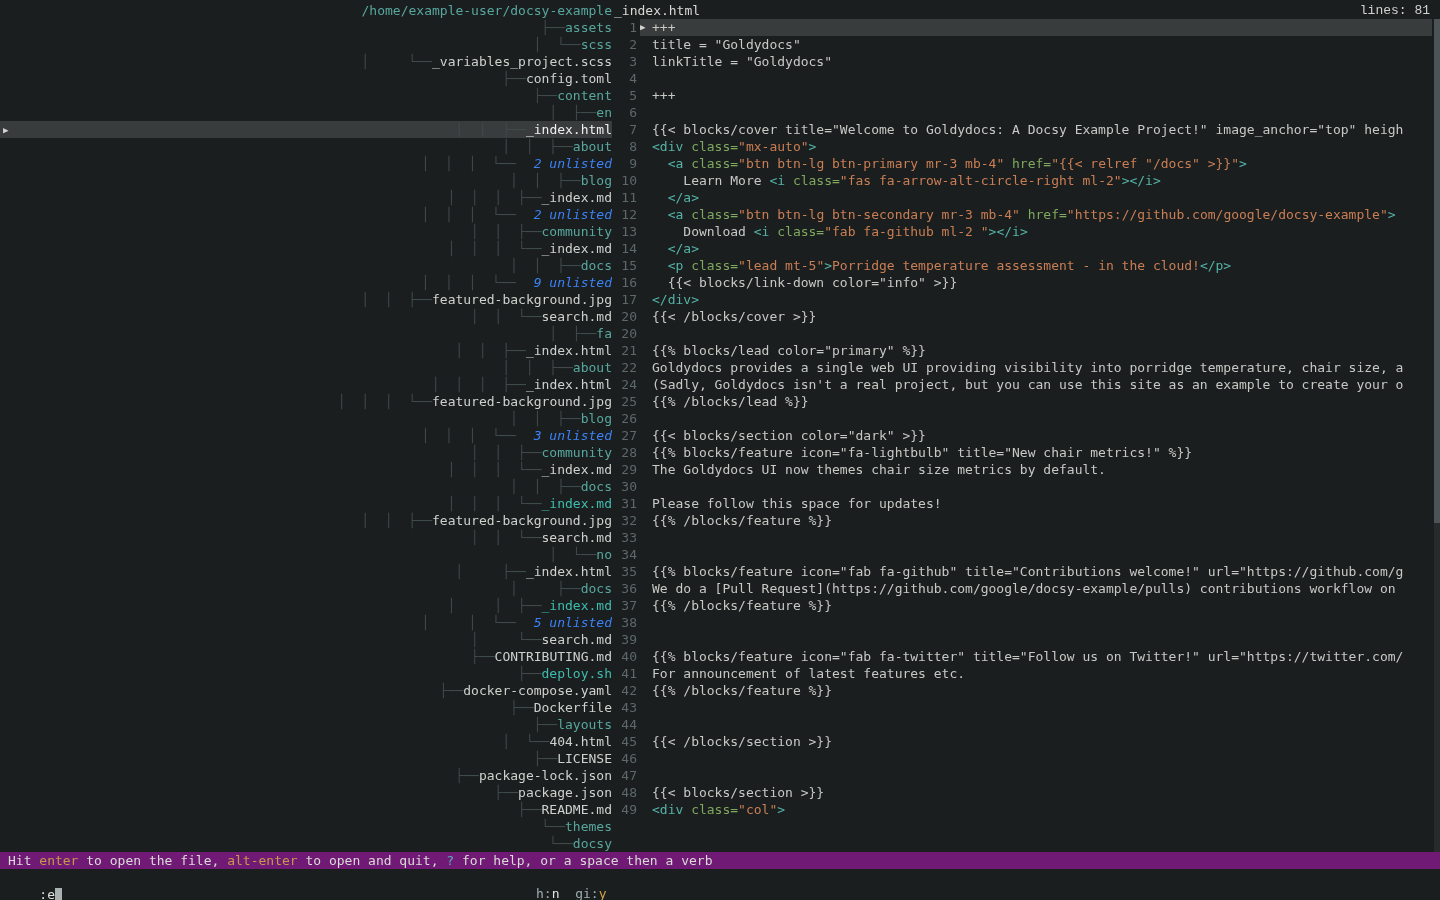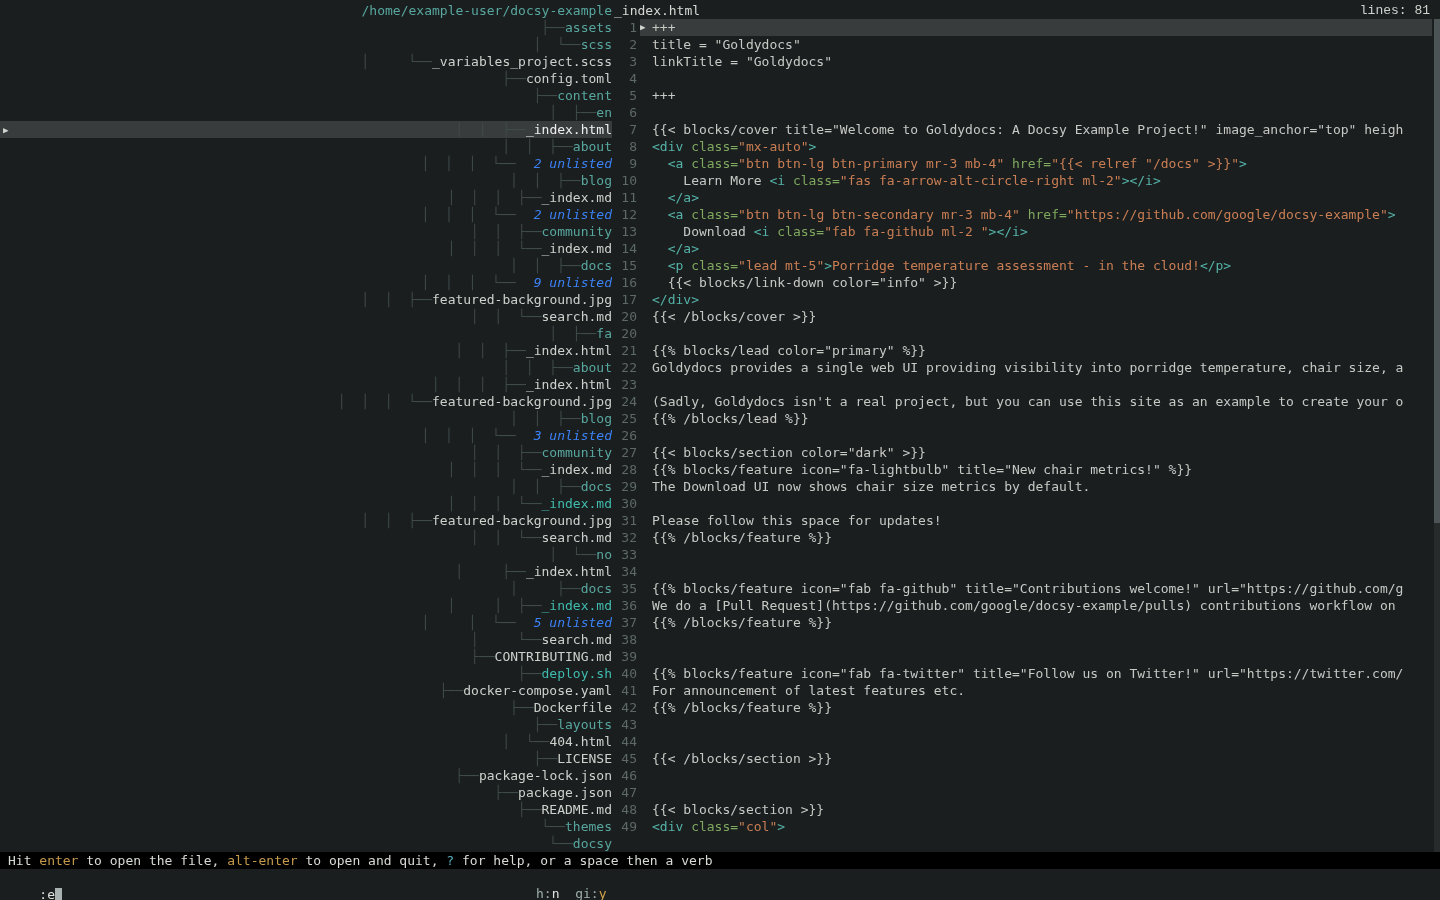--- a/index.html
+++ b/index.html
@@ -37,21 +37,21 @@
   .cline.sel .ct { background:#393c3d; padding-left:0; }
   .mark { display:inline-block; width:12px; font-size:9px; color:#d2d5d0; vertical-align:top; }
   .c-p { color:#c6c9c4; }
   .c-t { color:#54b3a8; }
   .c-a { color:#7fa95f; }
   .c-s { color:#c97e54; }
   .scrollbar { position:absolute; right:0; top:19px; width:6px; height:833px; background:#272b2c; }
   .scroll-thumb { position:absolute; top:0; left:0; width:6px; height:60.5%; background:#4d5455; }
 
   
-  .hint-bar { height:17px; flex:none; background:#000000; padding-left:8px; white-space:pre; color:#d8dbd6; }
+  .hint-bar { height:17px; flex:none; background:#701a75; padding-left:8px; white-space:pre; color:#d8dbd6; }
   .k-key { color:#c59a4b; }
   .k-help { color:#58b0bd; }
   .input-row { height:17px; flex:none; padding-left:8px; position:relative; white-space:pre; }
   .prompt-text { color:#dfe2dd; }
   .cursor { display:inline-block; width:7px; height:13px; background:#a9b2b1; vertical-align:-2px; }
   .flags { position:absolute; left:536px; top:16px; white-space:pre; }
   .f-label { color:#9fb0af; }
   .f-n { color:#e0e2df; }
   .f-y { color:#d2a348; }
 </style>
@@ -136,27 +136,26 @@
           <div class="cline"><span class="ln">12</span><span class="ct"><span class="c-p">  </span><span class="c-t">&lt;a</span><span class="c-a"> class=</span><span class="c-s">"btn btn-lg btn-secondary mr-3 mb-4"</span><span class="c-a"> href=</span><span class="c-s">"https://github.com/google/docsy-example"</span><span class="c-t">&gt;</span></span></div>
           <div class="cline"><span class="ln">13</span><span class="ct"><span class="c-p">    Download </span><span class="c-t">&lt;i</span><span class="c-a"> class=</span><span class="c-s">"fab fa-github ml-2 "</span><span class="c-t">&gt;&lt;/i&gt;</span></span></div>
           <div class="cline"><span class="ln">14</span><span class="ct"><span class="c-p">  </span><span class="c-t">&lt;/a&gt;</span></span></div>
           <div class="cline"><span class="ln">15</span><span class="ct"><span class="c-p">  </span><span class="c-t">&lt;p</span><span class="c-a"> class=</span><span class="c-s">"lead mt-5"</span><span class="c-t">&gt;</span><span class="c-s">Porridge temperature assessment - in the cloud!</span><span class="c-t">&lt;/p&gt;</span></span></div>
           <div class="cline"><span class="ln">16</span><span class="ct"><span class="c-p">  {{&lt; blocks/link-down color="info" &gt;}}</span></span></div>
           <div class="cline"><span class="ln">17</span><span class="ct"><span class="c-t">&lt;/div&gt;</span></span></div>
           <div class="cline"><span class="ln">20</span><span class="ct"><span class="c-p">{{&lt; /blocks/cover &gt;}}</span></span></div>
           <div class="cline"><span class="ln">20</span><span class="ct"></span></div>
           <div class="cline"><span class="ln">21</span><span class="ct"><span class="c-p">{{% blocks/lead color="primary" %}}</span></span></div>
           <div class="cline"><span class="ln">22</span><span class="ct"><span class="c-p">Goldydocs provides a single web UI providing visibility into porridge temperature, chair size, a</span></span></div>
-          <div class="cline"><span class="ln">23</span><span class="ct"></span></div>
           <div class="cline"><span class="ln">24</span><span class="ct"><span class="c-p">(Sadly, Goldydocs isn't a real project, but you can use this site as an example to create your o</span></span></div>
           <div class="cline"><span class="ln">25</span><span class="ct"><span class="c-p">{{% /blocks/lead %}}</span></span></div>
           <div class="cline"><span class="ln">26</span><span class="ct"></span></div>
           <div class="cline"><span class="ln">27</span><span class="ct"><span class="c-p">{{&lt; blocks/section color="dark" &gt;}}</span></span></div>
           <div class="cline"><span class="ln">28</span><span class="ct"><span class="c-p">{{% blocks/feature icon="fa-lightbulb" title="New chair metrics!" %}}</span></span></div>
-          <div class="cline"><span class="ln">29</span><span class="ct"><span class="c-p">The Download UI now shows chair size metrics by default.</span></span></div>
+          <div class="cline"><span class="ln">29</span><span class="ct"><span class="c-p">The Goldydocs UI now themes chair size metrics by default.</span></span></div>
           <div class="cline"><span class="ln">30</span><span class="ct"></span></div>
           <div class="cline"><span class="ln">31</span><span class="ct"><span class="c-p">Please follow this space for updates!</span></span></div>
           <div class="cline"><span class="ln">32</span><span class="ct"><span class="c-p">{{% /blocks/feature %}}</span></span></div>
           <div class="cline"><span class="ln">33</span><span class="ct"></span></div>
           <div class="cline"><span class="ln">34</span><span class="ct"></span></div>
           <div class="cline"><span class="ln">35</span><span class="ct"><span class="c-p">{{% blocks/feature icon="fab fa-github" title="Contributions welcome!" url="https://github.com/g</span></span></div>
           <div class="cline"><span class="ln">36</span><span class="ct"><span class="c-p">We do a [Pull Request](https://github.com/google/docsy-example/pulls) contributions workflow on </span></span></div>
           <div class="cline"><span class="ln">37</span><span class="ct"><span class="c-p">{{% /blocks/feature %}}</span></span></div>
           <div class="cline"><span class="ln">38</span><span class="ct"></span></div>
           <div class="cline"><span class="ln">39</span><span class="ct"></span></div>

